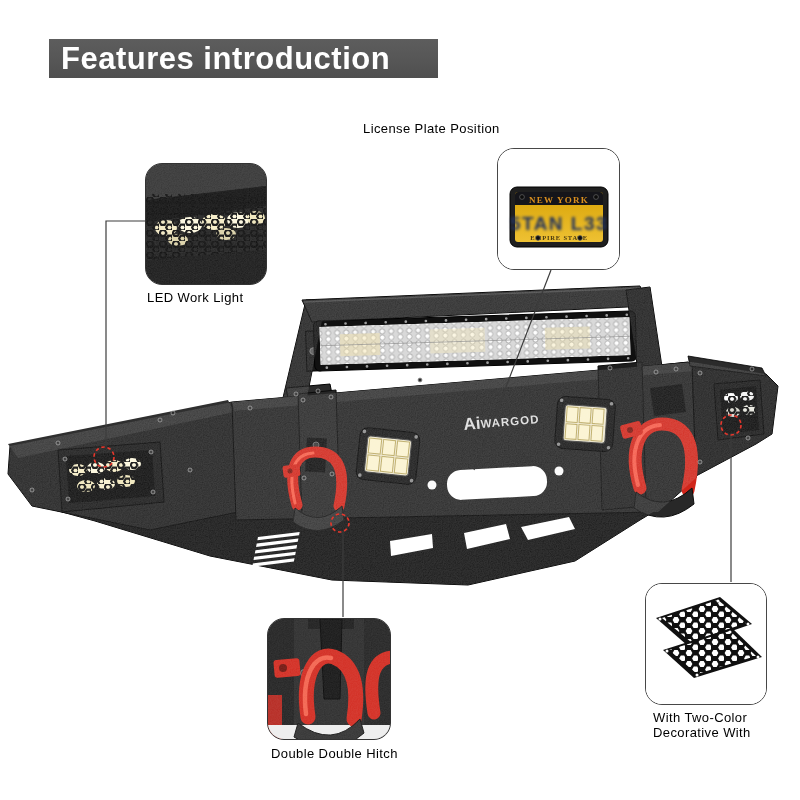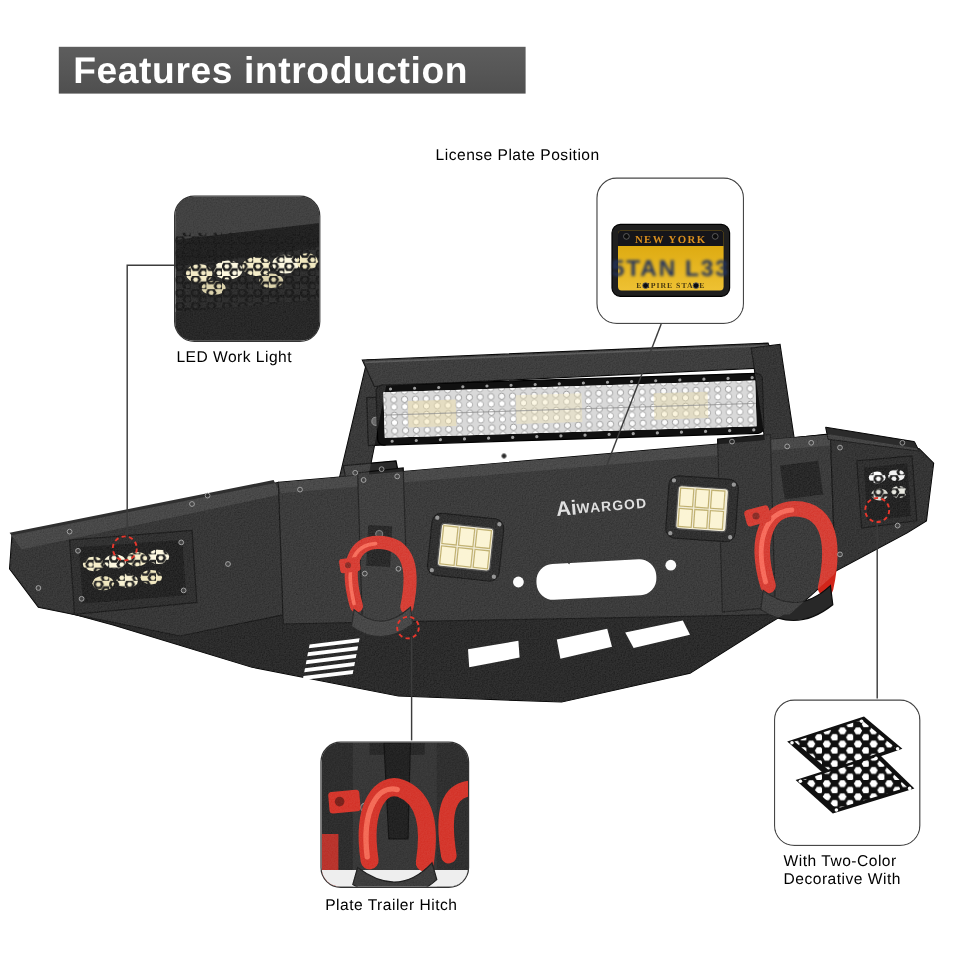--- a/index.html
+++ b/index.html
@@ -239,21 +239,21 @@
       </g>
     </g>
   </svg>
 
   <div class="banner">
     <span>Features introduction</span>
   </div>
 
   <div class="callout-label" style="left:363px;top:121px">License Plate Position</div>
   <div class="callout-label" style="left:147px;top:290px">LED Work Light</div>
-  <div class="callout-label" style="left:271px;top:746px">Plate Trailer Hitch</div>
+  <div class="callout-label" style="left:271px;top:746px">Double Double Hitch</div>
   <div class="callout-label lbl2" style="left:653px;top:710px">
     <div>With Two-Color</div>
     <div>Decorative With</div>
   </div>
 
   <div class="inset" style="left:145px;top:163px;width:120px;height:120px;border-color:#333">
     <svg width="120" height="120" viewBox="0 0 120 120">
       <rect width="120" height="120" fill="#181818"></rect>
       <polygon points="0,0 120,0 120,22 0,36" fill="#2d2d2d"></polygon>
       <polygon points="0,36 120,22 120,42 0,58" fill="#0a0a0a"></polygon>

